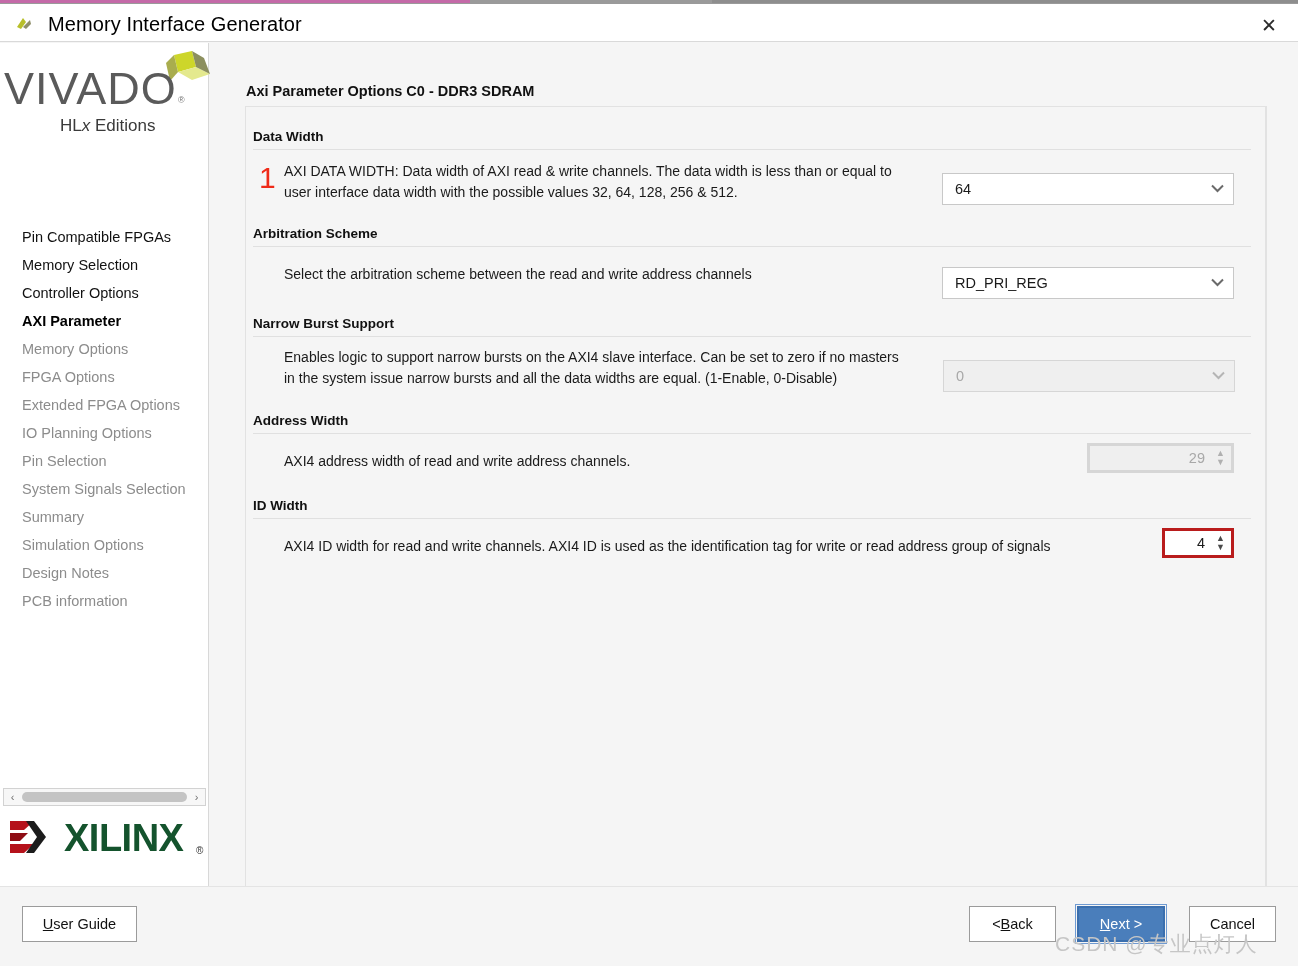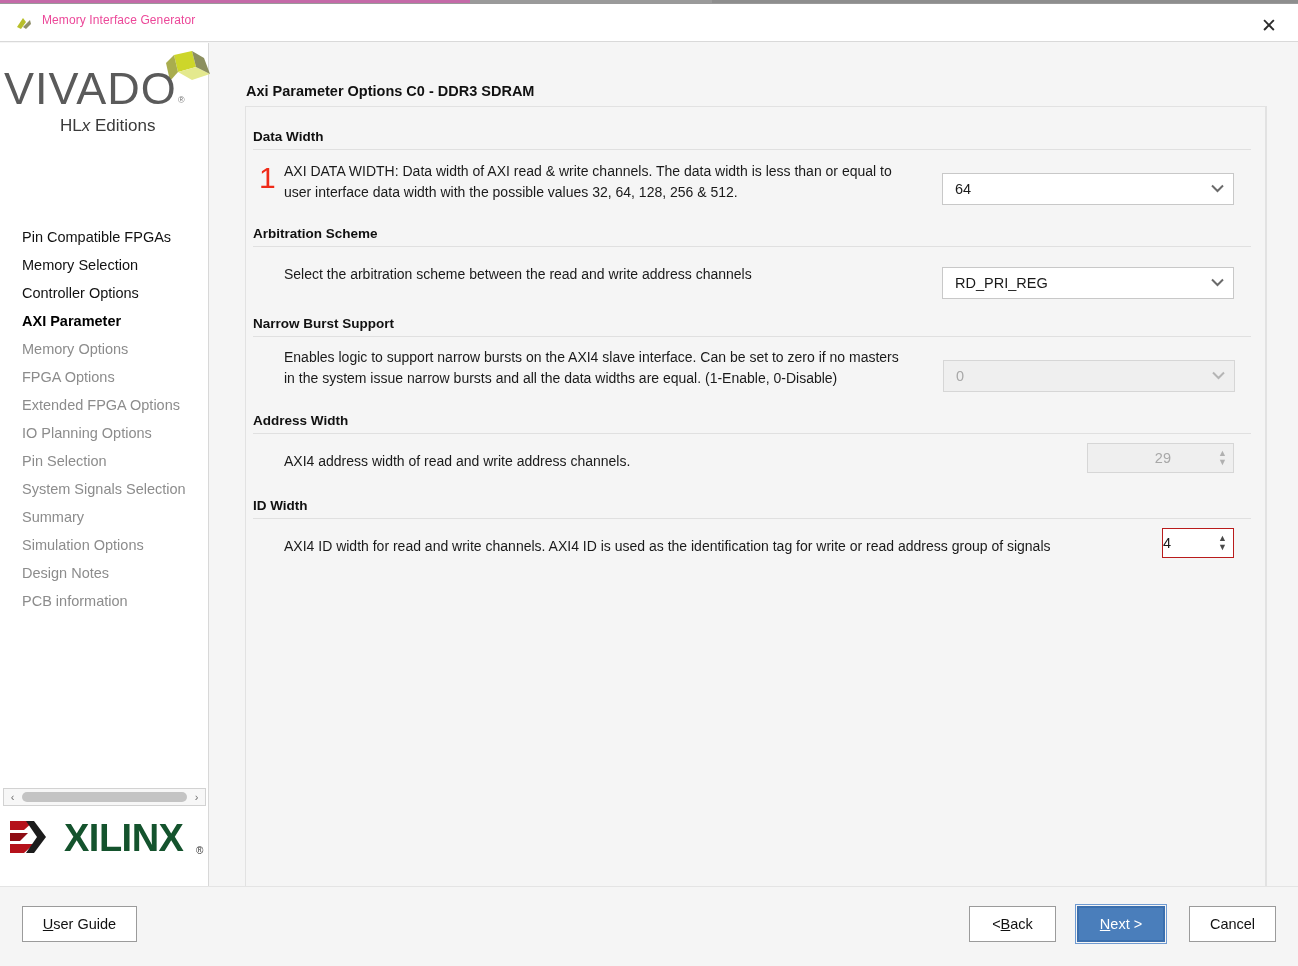--- a/index.html
+++ b/index.html
@@ -39,23 +39,23 @@
     position: absolute; top: 4px; left: 0;
     width: 1298px; height: 38px;
     background: #ffffff;
     border-bottom: 1px solid #d9d9d9;
   }
   .titlebar-icon {
     position: absolute; left: 14px; top: 10px;
     width: 20px; height: 20px;
   }
   .titlebar-text {
-    position: absolute; left: 42px; top: 9px;
-    font-size: 12px;
-    color: #ec4899;
+    position: absolute; left: 48px; top: 9px;
+    font-size: 20px;
+    color: #000000;
     letter-spacing: .1px;
     white-space: nowrap;
   }
   .close-btn {
     position: absolute; right: 8px; top: 6px;
     width: 42px; height: 30px;
     display: flex; align-items: center; justify-content: center;
     font-size: 19px; color: #2b2b2b;
     line-height: 1;
     cursor: pointer;
@@ -222,25 +222,24 @@
     color: #a8a8a8;
     cursor: default;
   }
   .combo.disabled .carrow { color: #b5b5b5; }
 
   
   .spinner {
     position: absolute;
     height: 30px;
     background: #ffffff;
-    border: 1px solid #b91c1c;
+    border: 3px solid #b91c1c;
     display: flex; align-items: stretch;
     font-size: 14.5px;
     color: #1a1a1a;
-    gap: 36px;
   }
   .spinner .sval {
     flex: 1;
     display: flex; align-items: center; justify-content: flex-end;
     padding-right: 8px;
   }
   .spinner .sbtns {
     width: 18px;
     display: flex; flex-direction: column;
     justify-content: center; align-items: center;
@@ -447,14 +446,15 @@
     </div>
 
     <div class="btn primary" style="left:1077px; top:19px; width:88px;">
       <u>N</u>
         <span>ext &gt;</span>
     </div>
 
     <div class="btn" style="left:1189px; top:19px; width:87px;">Cancel</div>
   </div>
 
+  <div class="watermark">CSDN @专业点灯人</div>
 
 </div>
 
 </body></html>

